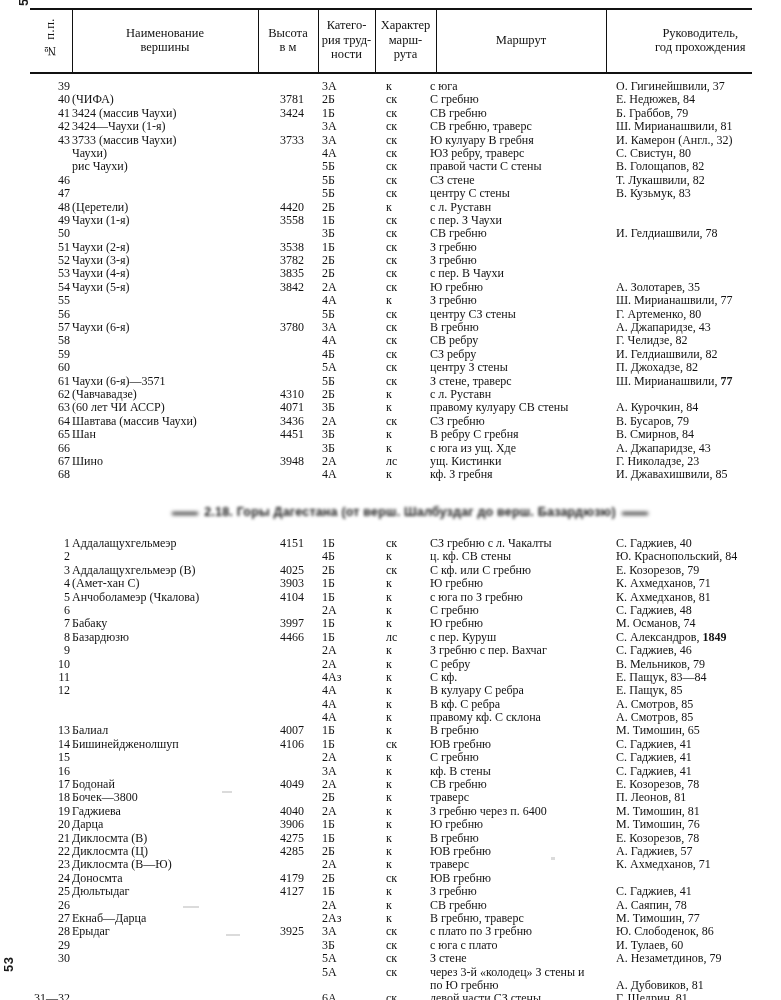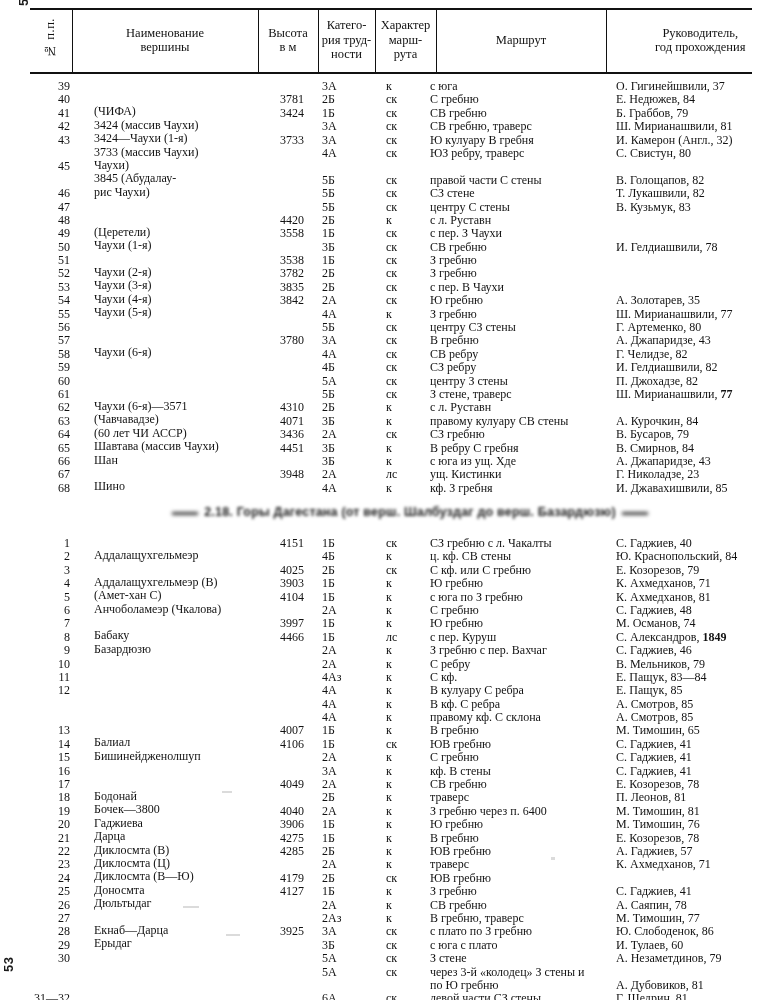--- a/index.html
+++ b/index.html
@@ -100,21 +100,21 @@
     white-space: nowrap;
   }
   .r > span {
     position: absolute;
     top: 0;
     display: block;
     overflow: visible;
     white-space: nowrap;
   }
   .c-num   { left: 0px;   width: 40px; text-align: right; }
-  .c-name  { left: 64px; margin-top: 12px;  }
+  .c-name  { left: 42px;  }
   .c-alt   { left: 232px; width: 42px; text-align: right; }
   .c-cat   { left: 292px; width: 36px; text-align: left; }
   .c-char  { left: 356px; width: 34px; text-align: left; }
   .c-route { left: 400px; }
   .c-lead  { left: 586px; }
 
   .bold { font-weight: bold; }
 
   
   .section-head {
@@ -245,24 +245,20 @@
         <span class="c-lead">И. Камерон (Англ., 32)</span>
       </div>
       <div class="r">
         <span class="c-name">Чаухи)</span>
         <span class="c-cat">4А</span>
         <span class="c-char">ск</span>
         <span class="c-route">ЮЗ ребру, траверс</span>
         <span class="c-lead">С. Свистун, 80</span>
       </div>
       <div class="r">
-        <span class="c-num">45</span>
-        <span class="c-name">3845 (Абудалау-</span>
-      </div>
-      <div class="r">
         <span class="c-name">рис Чаухи)</span>
         <span class="c-cat">5Б</span>
         <span class="c-char">ск</span>
         <span class="c-route">правой части С стены</span>
         <span class="c-lead">В. Голощапов, 82</span>
       </div>
       <div class="r">
         <span class="c-num">46</span>
         <span class="c-cat">5Б</span>
         <span class="c-char">ск</span>

